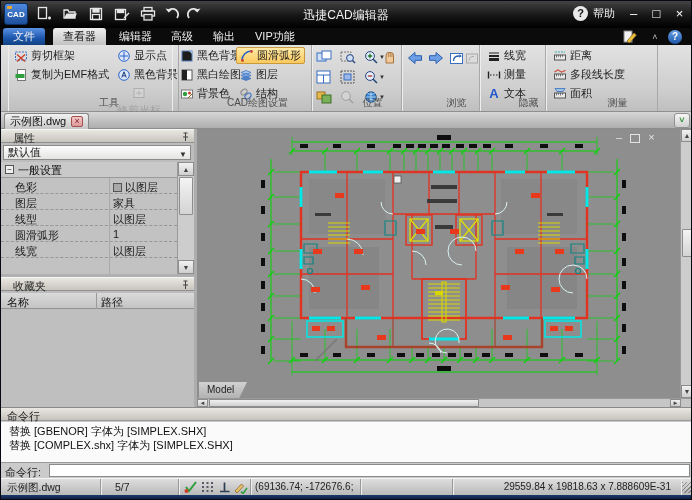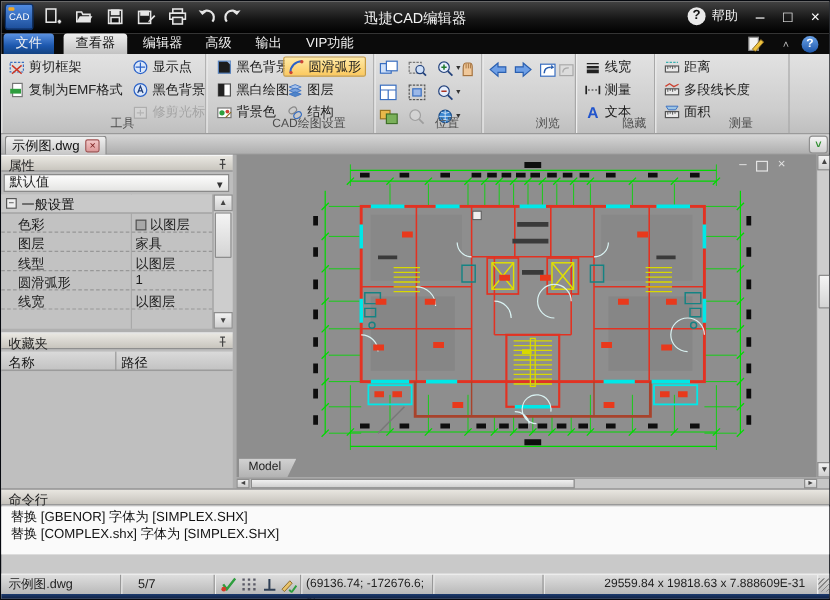--- a/index.html
+++ b/index.html
@@ -5,21 +5,21 @@
   html,body{margin:0;padding:0;background:#333;}
   *{box-sizing:border-box;}
   .window{position:relative;width:692px;height:500px;overflow:hidden;
     font-family:"Liberation Sans","DejaVu Sans",sans-serif;font-size:11px;color:#111;
     background:#c9c9c9;border:1px solid #06090f;}
   .abs{position:absolute;}
 
   
   .titlebar{left:0;top:0;width:692px;height:27px;background:linear-gradient(#434343,#161616 55%,#000);}
   .cad-logo{left:3px;top:2px;width:24px;height:22px;background:linear-gradient(#4f8ae0,#1d4f9b);
-    border-radius:3px;border:1px solid #0c2f66;color:#fff;font-size:8px;font-weight:normal;
+    border-radius:3px;border:1px solid #0c2f66;color:#fff;font-size:8px;font-weight:bold;
     text-align:center;line-height:22px;}
   .cad-logo i{position:absolute;left:2px;top:2px;width:5px;height:3px;background:#f0a828;border-radius:1px;}
   .qbtn{top:3px;width:22px;height:20px;display:flex;align-items:center;justify-content:center;}
   .qbtn svg{width:16px;height:16px;}
   .wtitle{left:180px;top:6px;width:330px;text-align:center;color:#f2f2f2;font-size:12px;}
   .helpwrap{left:572px;top:5px;display:flex;align-items:center;gap:5px;color:#f0f0f0;}
   .helpcirc{width:15px;height:15px;border-radius:50%;background:#e9e9e9;color:#111;font-weight:bold;
     text-align:center;line-height:15px;font-size:11px;}
   .winbtn{top:4px;width:21px;height:18px;color:#fff;text-align:center;line-height:17px;font-size:13px;}
 
@@ -32,37 +32,37 @@
 
   
   .ribbon{left:0;top:44px;width:692px;height:67px;background:linear-gradient(#e2e2e2,#cdcdcd 70%,#bfbfbf);
     border-bottom:1px solid #8f8f8f;}
   .rgroup{position:absolute;top:0;height:66px;border-right:1px solid #a8a8a8;box-shadow:1px 0 0 #eee inset;}
   .rfoot{position:absolute;left:0;bottom:1px;width:100%;text-align:center;font-size:10px;color:#4d4d4d;margin-left:16px;}
   .rbtn{position:absolute;height:17px;display:flex;align-items:center;gap:3px;padding:1px 3px;border-radius:2px;}
   .rbtn .ic{width:14px;height:14px;flex:none;}
   .rlbl{font-size:11px;color:#1c1c1c;white-space:nowrap;}
   .rbtn.hl{background:linear-gradient(#ffeaa6,#fbc95f);border:1px solid #c89a3e;}
-  .rbtn.dis{opacity:.45;}
+  .rbtn.dis{opacity:.45;flex-direction:column;}
   .pcell{position:absolute;width:20px;height:18px;display:flex;align-items:center;}
   .dropA{font-size:6px;color:#333;margin-left:1px;}
 
   
   .tabstrip{left:0;top:111px;width:692px;height:17px;background:linear-gradient(#d6d6d6,#aeaeae);border-bottom:1px solid #8c8c8c;}
   .doctab{left:3px;top:1px;height:16px;background:linear-gradient(#f1f1f1,#c6c6c6);border:1px solid #868686;
     border-bottom:none;border-radius:3px 3px 0 0;display:flex;align-items:center;gap:5px;padding:0 5px;}
   .docclose{width:12px;height:11px;background:linear-gradient(#f3c8c8,#dd9898);border:1px solid #a35050;
     border-radius:2px;color:#7c1f1f;font-size:9px;line-height:9px;text-align:center;}
   .chevbtn{left:673px;top:1px;width:16px;height:15px;background:linear-gradient(#f6f6f6,#cfcfcf);
     border:1px solid #909090;border-radius:3px;color:#2f8f2f;font-size:9px;font-weight:bold;text-align:center;line-height:13px;}
 
   
   .lpanel{left:0;top:128px;width:193px;height:278px;background:#bdbdbd;}
   .phead{position:absolute;left:0;width:193px;height:14px;background:linear-gradient(#e9e7e1,#c8c5be);
-    border-bottom:1px solid #8f8f8f;border-top:1px solid #f6f6f6;padding:1px 6px;color:#222;}
+    border-bottom:1px solid #8f8f8f;border-top:1px solid #f6f6f6;padding:1px 12px;color:#222;}
   .pin{position:absolute;right:4px;top:2px;width:9px;height:10px;}
   .preset{position:absolute;left:2px;top:16px;width:188px;height:15px;background:linear-gradient(#fdfdfd,#e4e4e2);
     border:1px solid #8a8a8a;padding:0 4px;line-height:13px;color:#222;}
   .preset .da{position:absolute;right:3px;top:2px;font-size:8px;color:#333;}
   .pgrid{position:absolute;left:0;top:33px;width:176px;height:112px;background:#c2c2c2;}
   .prow{position:absolute;left:0;width:176px;height:16px;border-bottom:1px dashed #979797;}
   .plabel{position:absolute;left:14px;top:2px;color:#1a1a1a;}
   .pval{position:absolute;left:112px;top:2px;display:flex;align-items:center;gap:3px;color:#1a1a1a;}
   .colsep{position:absolute;left:108px;top:0;width:1px;height:112px;background:#a9a9a9;}
   .grow{position:absolute;left:0;top:0;width:176px;height:16px;background:#c9c9c9;border-bottom:1px solid #9a9a9a;}
@@ -185,21 +185,21 @@
     <div class="abs trico" style="left:645px">
       <span style="color:#bbb;font-size:9px">˄</span>
       </div>
     <div class="abs trico" style="left:665px">
       <span style="width:14px;height:14px;border-radius:50%;background:linear-gradient(#6aa2e8,#1c55a8);color:#fff;font-size:10px;font-weight:bold;text-align:center;line-height:14px;">?</span>
       </div>
   </div>
 
   <div class="abs ribbon">
 
-    <div class="rgroup" style="left:0;width:171px">
+    <div class="rgroup" style="left:7px;width:171px">
       <div class="rbtn" style="left:3px;top:2px">
         <svg class="ic" viewBox="0 0 14 14" fill="none">
             <rect x="1.5" y="3" width="11" height="8" stroke="#3a6fc0" stroke-dasharray="2 1.2"></rect>
             <path d="M3,12.5 L11,5.5 M3,5.5 L11,12.5" stroke="#cc3322" stroke-width="1.2"></path>
           </svg>
         <span class="rlbl">剪切框架</span>
         </div>
       <div class="rbtn" style="left:3px;top:21px">
         <svg class="ic" viewBox="0 0 14 14" fill="none">
             <rect x="3.5" y="1.5" width="8" height="11" fill="#fff" stroke="#777"></rect>
@@ -606,20 +606,24 @@
     <div class="harrow" style="right:12px">►</div>
   </div>
 
   <div class="abs cmdtext">
     <div>替换 [GBENOR] 字体为 [SIMPLEX.SHX]</div>
     <div>替换 [COMPLEX.shx] 字体为 [SIMPLEX.SHX]</div>
   </div>
   <div class="abs cmdhead">
     <span>命令行</span>
   </div>
+  <div class="abs cmdinrow">
+    <span class="cmdlabel">命令行:</span>
+    <div class="cmdinput"></div>
+  </div>
 
   <div class="abs statusbar">
     <div class="sseg" style="left:0;width:100px;padding-left:6px">示例图.dwg</div>
     <div class="sseg" style="left:100px;width:78px;padding-left:14px">5/7</div>
     <div class="sseg" style="left:178px;width:72px">
       <svg class="sico" style="left:4px" viewBox="0 0 15 14" fill="none">
           <path d="M3,7 L6,11 L13,2" stroke="#2e9e3e" stroke-width="2"></path>
           <circle cx="3.5" cy="11" r="2" fill="#d43c2a" stroke="none"></circle>
         </svg>
       <svg class="sico" style="left:21px" viewBox="0 0 15 14">

